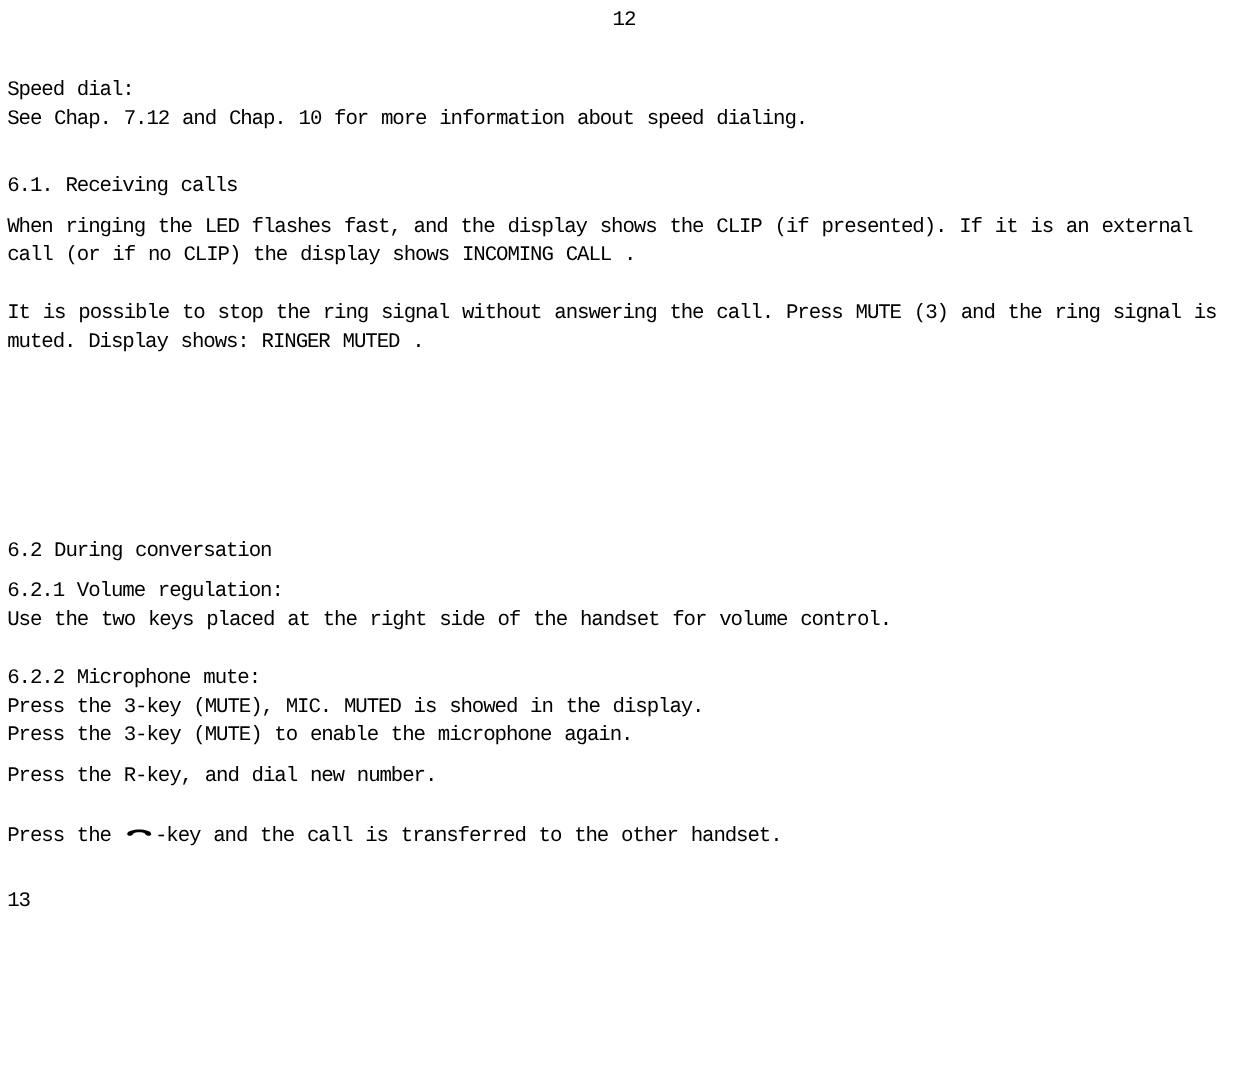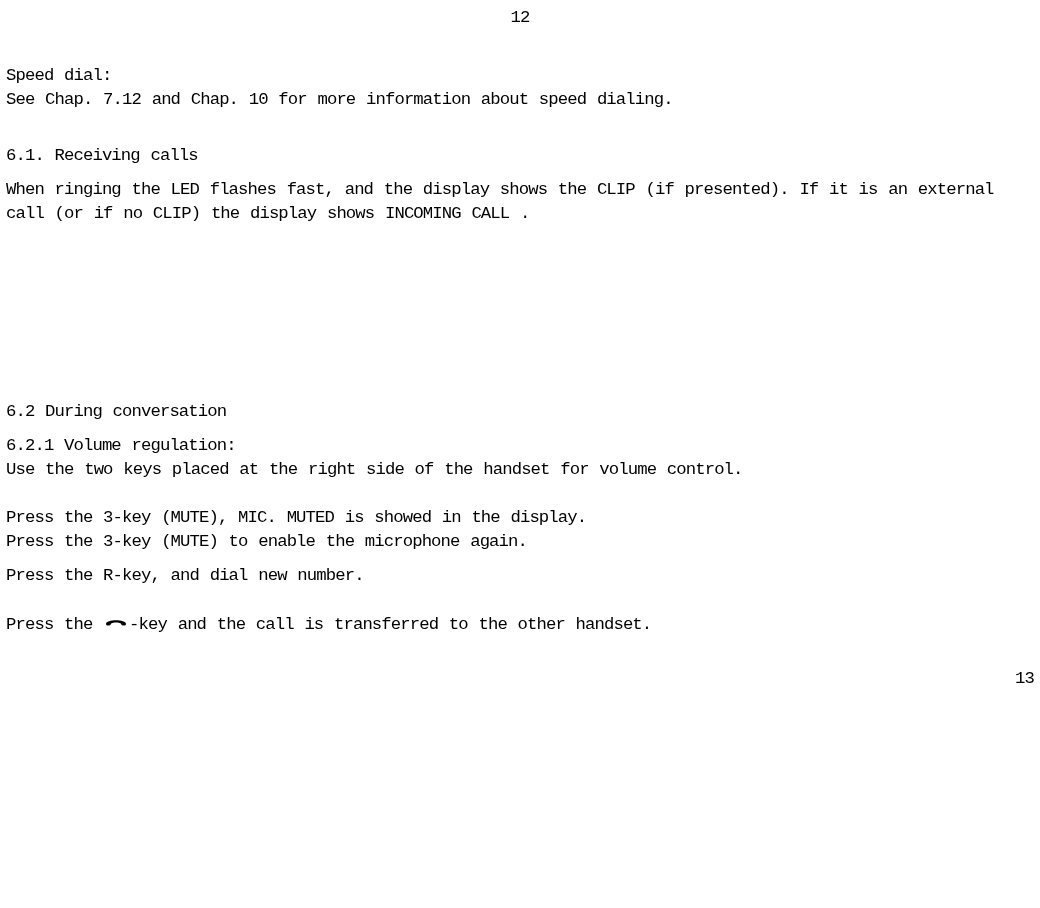--- a/index.html
+++ b/index.html
@@ -18,21 +18,21 @@
     box-sizing: border-box;
     padding: 4px 6px 8px 6px;
     font-family: Liberation Mono, monospace;
   }
   .page-num {
     text-align: center;
     padding-top: 2px;
     padding-bottom: 10px;
   }
   .page-num-bottom {
-    text-align: right;
+    text-align: left;
     padding-top: 30px;
   }
   p {
     margin: 0;
   }
   .para { margin-bottom: 0; }
   .gap-sm { height: 24px; }
   .gap-md { height: 32px; }
   .gap-lg { height: 150px; }
   .section-title { }
@@ -58,32 +58,34 @@
   <div class="gap-md"></div>
 
   <p class="para section-title">6.1. Receiving calls</p>
 
   <div style="height:10px"></div>
 
   <p class="para">When ringing the LED flashes fast, and the display shows the CLIP (if presented). If it is an external call (or if no CLIP) the display shows  INCOMING CALL .</p>
 
   <div class="gap-sm"></div>
 
+  <p class="para">It is possible to stop the ring signal without answering the call. Press MUTE (3) and the ring signal is muted. Display shows:  RINGER MUTED .</p>
 
   <div class="gap-lg"></div>
 
   <p class="para section-title">6.2 During conversation</p>
 
   <div style="height:10px"></div>
 
   <p class="para">6.2.1 Volume regulation:</p>
   <p class="para">Use the two keys placed at the right side of the handset for volume control.</p>
 
   <div class="gap-sm"></div>
 
+  <p class="para">6.2.2 Microphone mute:</p>
   <p class="para">Press the 3-key (MUTE),  MIC. MUTED  is showed in the display.</p>
   <p class="para">Press the 3-key (MUTE) to enable the microphone again.</p>
 
   <div style="height:10px"></div>
 
   <p class="para">Press the R-key, and dial new number.</p>
 
   <div class="gap-sm"></div>
 
   <p class="para">

